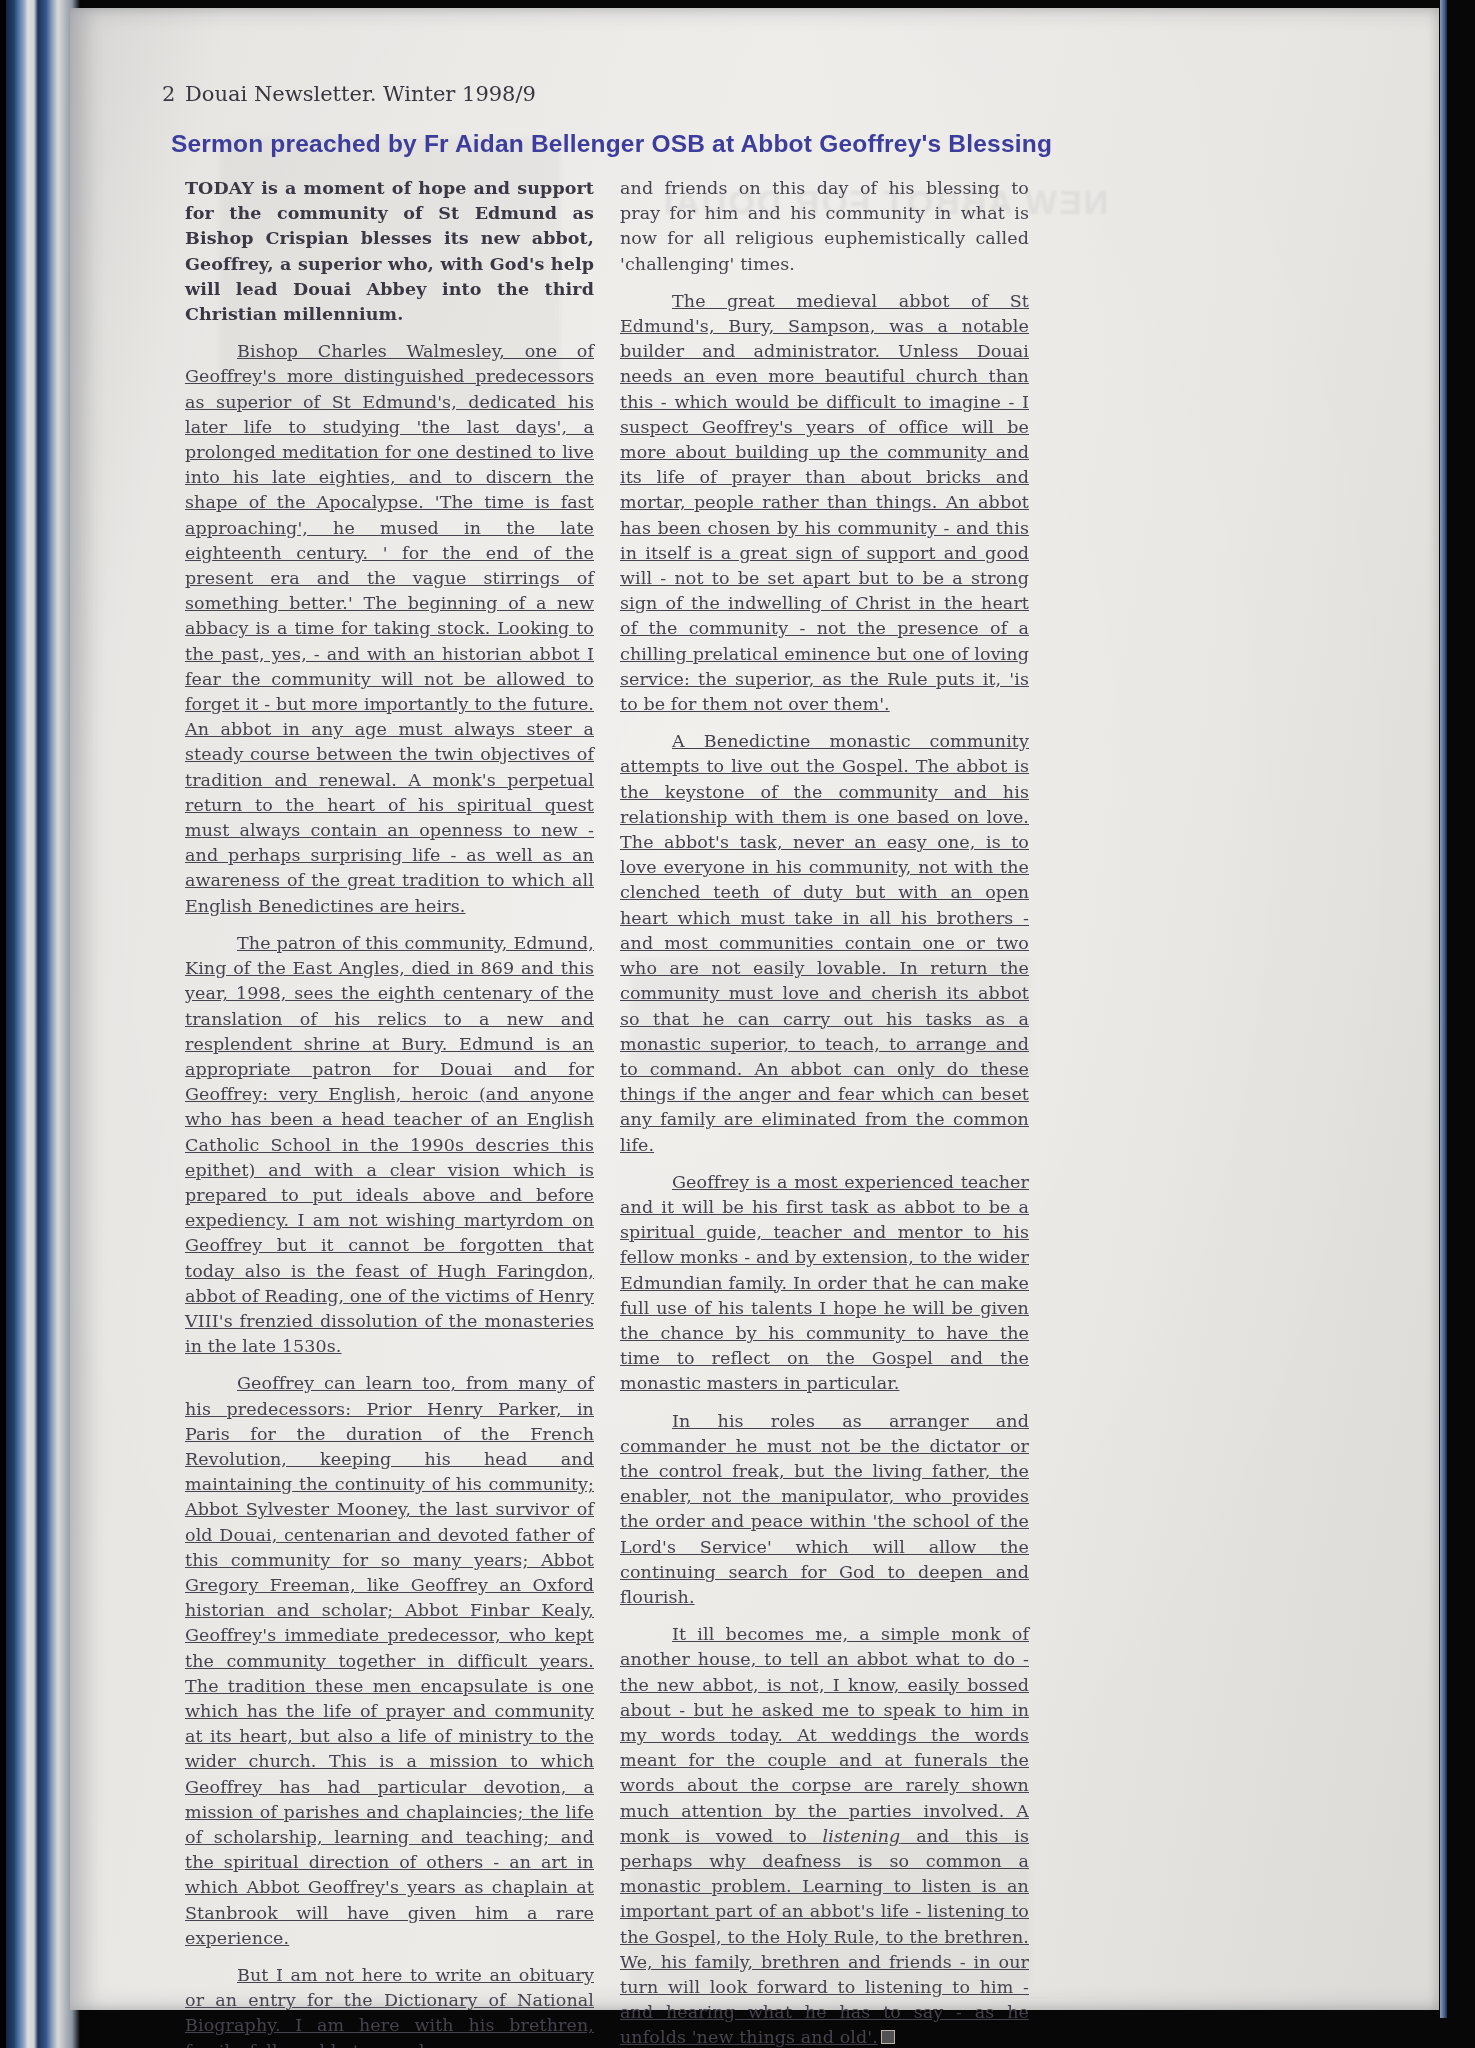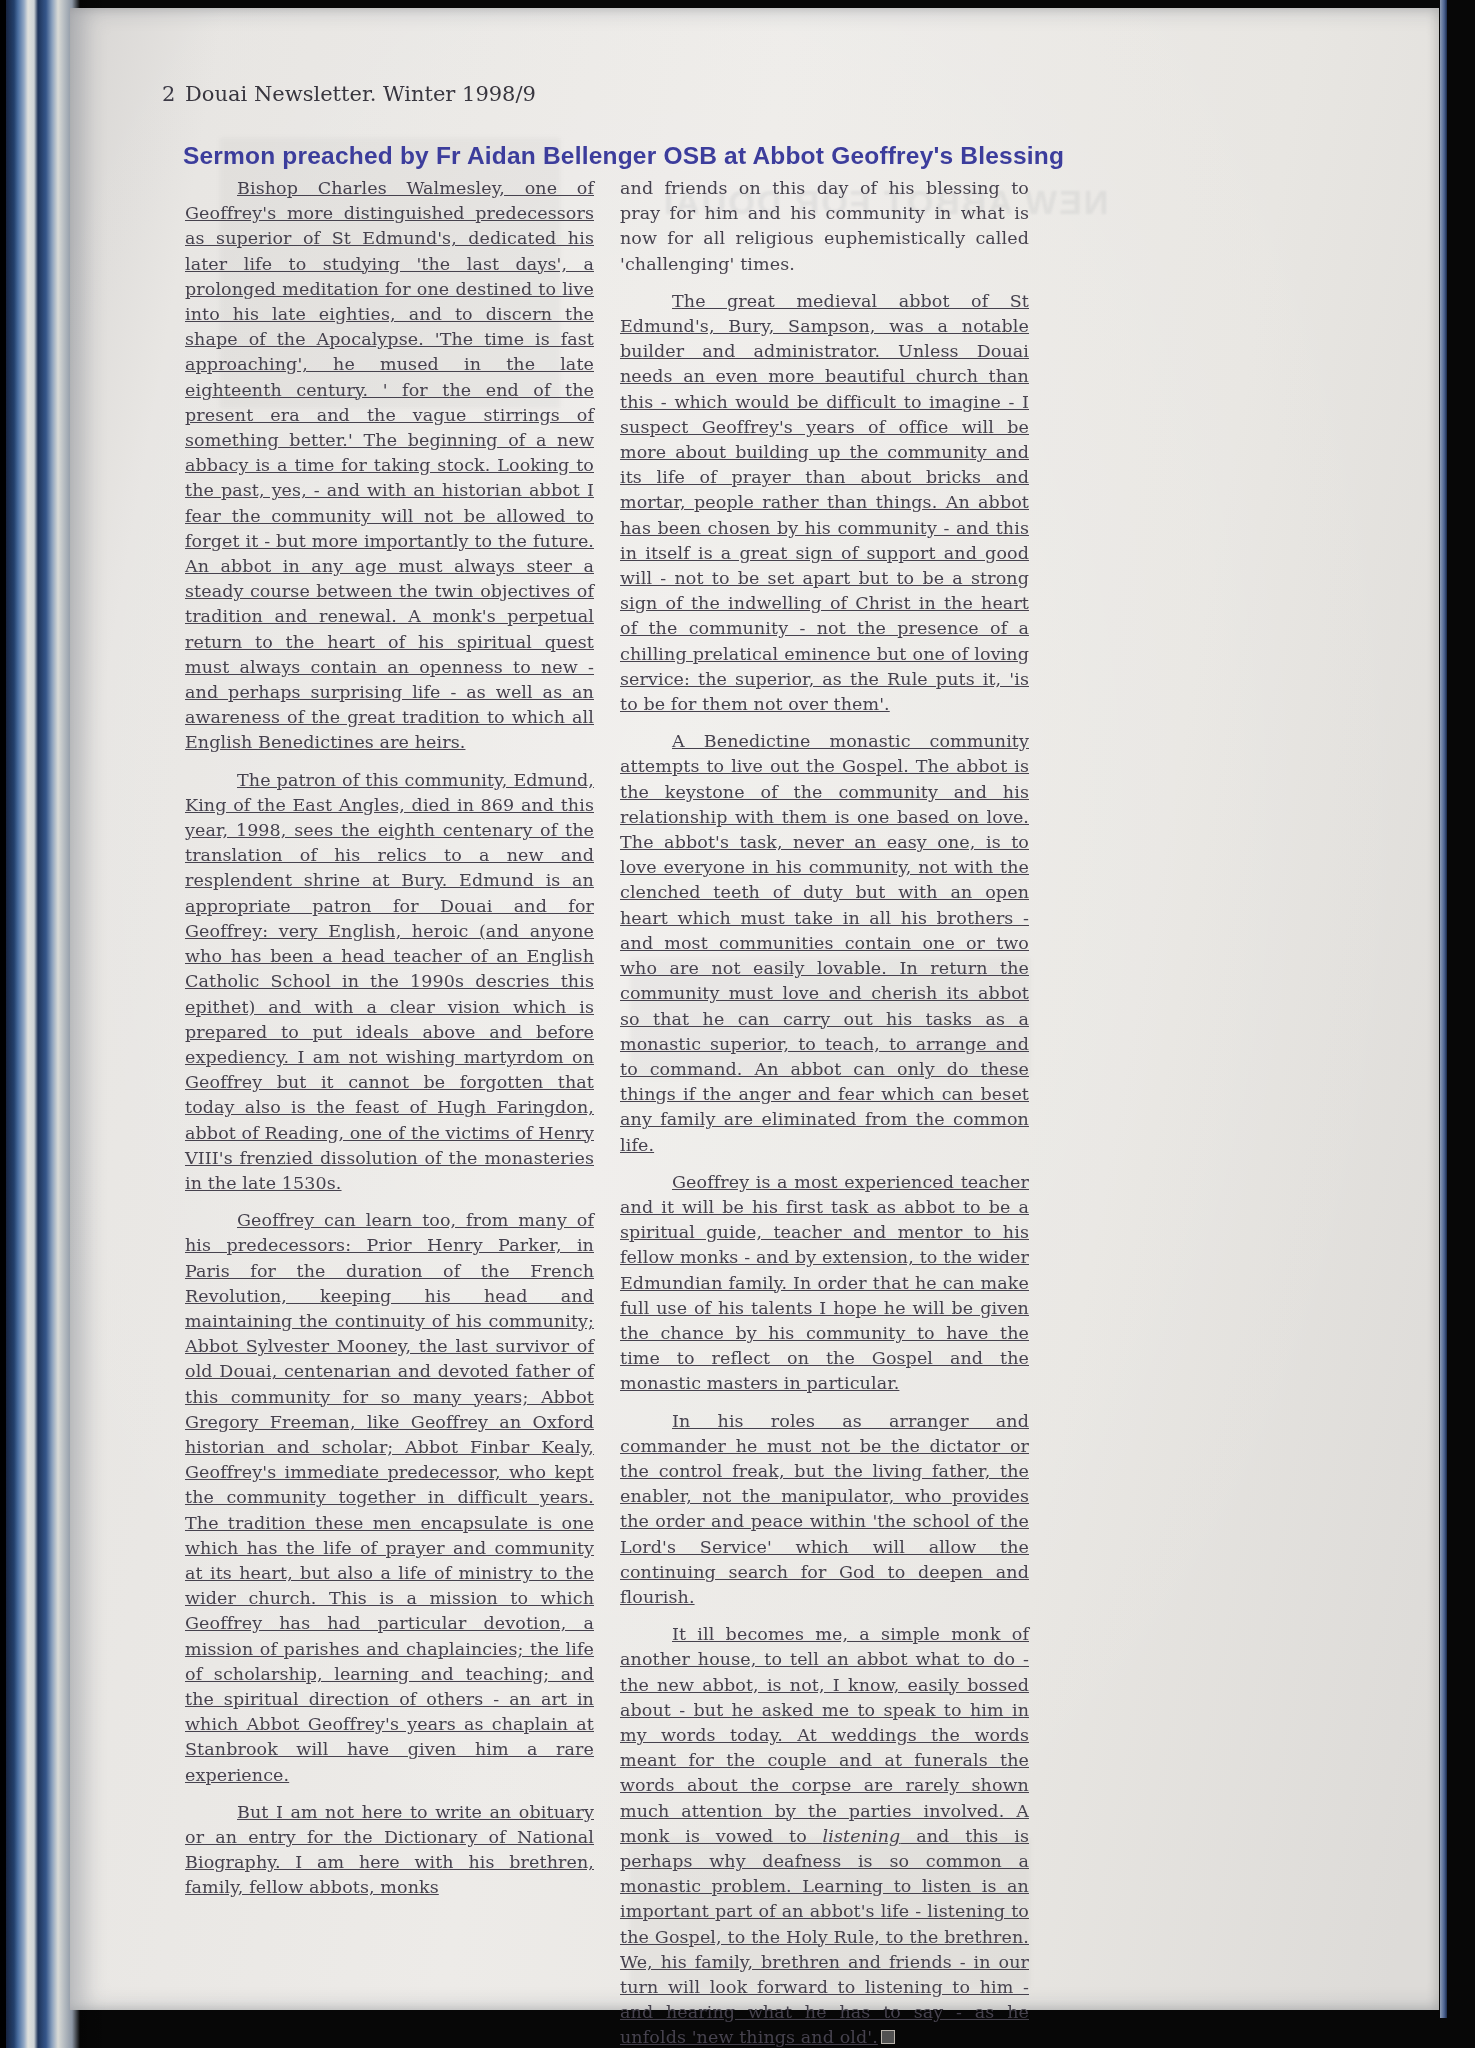--- a/index.html
+++ b/index.html
@@ -48,21 +48,21 @@
   .pagenum{
     position:absolute;left:92px;top:74px;
     font-size:21px;color:#3c3a46;
   }
   .running-head{
     position:absolute;left:115px;top:74px;width:845px;
     text-align:left;font-size:21px;color:#38363f;
   }
   .article-title{
     position:absolute;left:90px;top:118px;width:895px;
-    text-align:center;margin:16px;
+    text-align:center;margin:4px;
     font-family:"Liberation Sans",sans-serif;
     font-size:24.5px;font-weight:bold;
     letter-spacing:.2px;
   }
   .columns{
     position:absolute;left:115px;top:168px;width:845px;
     display:flex;gap:26px;
   }
   .col{width:409px;}
   .col p{
@@ -96,20 +96,21 @@
   <div class="ghost-rect" style="left:560px;top:950px;width:400px;height:120px;"></div>
 
   <div class="pagenum">2</div>
 
   <div class="running-head">Douai Newsletter. Winter 1998/9</div>
 
   <h1 class="article-title" style="color: rgb(60, 61, 156);">Sermon preached by Fr Aidan Bellenger OSB at Abbot Geoffrey's Blessing</h1>
 
   <div class="columns">
     <div class="col" id="col-left">
+        <p class="lead">TODAY is a moment of hope and support for the community of St Edmund as Bishop Crispian blesses its new abbot, Geoffrey, a superior who, with God's help will lead Douai Abbey into the third Christian millennium.</p>
         <p class="indent">Bishop Charles Walmesley, one of Geoffrey's more distinguished predecessors as superior of St Edmund's, dedicated his later life to studying 'the last days', a prolonged meditation for one destined to live into his late eighties, and to discern the shape of the Apocalypse. 'The time is fast approaching', he mused in the late eighteenth century. ' for the end of the present era and the vague stirrings of something better.' The beginning of a new abbacy is a time for taking stock. Looking to the past, yes, - and with an historian abbot I fear the community will not be allowed to forget it - but more importantly to the future. An abbot in any age must always steer a steady course between the twin objectives of tradition and renewal. A monk's perpetual return to the heart of his spiritual quest must always contain an openness to new - and perhaps surprising life - as well as an awareness of the great tradition to which all English Benedictines are heirs.</p>
         <p class="indent">The patron of this community, Edmund, King of the East Angles, died in 869 and this year, 1998, sees the eighth centenary of the translation of his relics to a new and resplendent shrine at Bury. Edmund is an appropriate patron for Douai and for Geoffrey: very English, heroic (and anyone who has been a head teacher of an English Catholic School in the 1990s descries this epithet) and with a clear vision which is prepared to put ideals above and before expediency. I am not wishing martyrdom on Geoffrey but it cannot be forgotten that today also is the feast of Hugh Faringdon, abbot of Reading, one of the victims of Henry VIII's frenzied dissolution of the monasteries in the late 1530s.</p>
         <p class="indent">Geoffrey can learn too, from many of his predecessors: Prior Henry Parker, in Paris for the duration of the French Revolution, keeping his head and maintaining the continuity of his community; Abbot Sylvester Mooney, the last survivor of old Douai, centenarian and devoted father of this community for so many years; Abbot Gregory Freeman, like Geoffrey an Oxford historian and scholar; Abbot Finbar Kealy, Geoffrey's immediate predecessor, who kept the community together in difficult years. The tradition these men encapsulate is one which has the life of prayer and community at its heart, but also a life of ministry to the wider church. This is a mission to which Geoffrey has had particular devotion, a mission of parishes and chaplaincies; the life of scholarship, learning and teaching; and the spiritual direction of others - an art in which Abbot Geoffrey's years as chaplain at Stanbrook will have given him a rare experience.</p>
         <p class="indent">But I am not here to write an obituary or an entry for the Dictionary of National Biography. I am here with his brethren, family, fellow abbots, monks</p>
       </div>
     <div class="col" id="col-right">
         <p>and friends on this day of his blessing to pray for him and his community in what is now for all religious euphemistically called 'challenging' times.</p>
         <p class="indent">The great medieval abbot of St Edmund's, Bury, Sampson, was a notable builder and administrator. Unless Douai needs an even more beautiful church than this - which would be difficult to imagine - I suspect Geoffrey's years of office will be more about building up the community and its life of prayer than about bricks and mortar, people rather than things. An abbot has been chosen by his community - and this in itself is a great sign of support and good will - not to be set apart but to be a strong sign of the indwelling of Christ in the heart of the community - not the presence of a chilling prelatical eminence but one of loving service: the superior, as the Rule puts it, 'is to be for them not over them'.</p>
         <p class="indent">A Benedictine monastic community attempts to live out the Gospel. The abbot is the keystone of the community and his relationship with them is one based on love. The abbot's task, never an easy one, is to love everyone in his community, not with the clenched teeth of duty but with an open heart which must take in all his brothers - and most communities contain one or two who are not easily lovable. In return the community must love and cherish its abbot so that he can carry out his tasks as a monastic superior, to teach, to arrange and to command. An abbot can only do these things if the anger and fear which can beset any family are eliminated from the common life.</p>
         <p class="indent">Geoffrey is a most experienced teacher and it will be his first task as abbot to be a spiritual guide, teacher and mentor to his fellow monks - and by extension, to the wider Edmundian family. In order that he can make full use of his talents I hope he will be given the chance by his community to have the time to reflect on the Gospel and the monastic masters in particular.</p>

